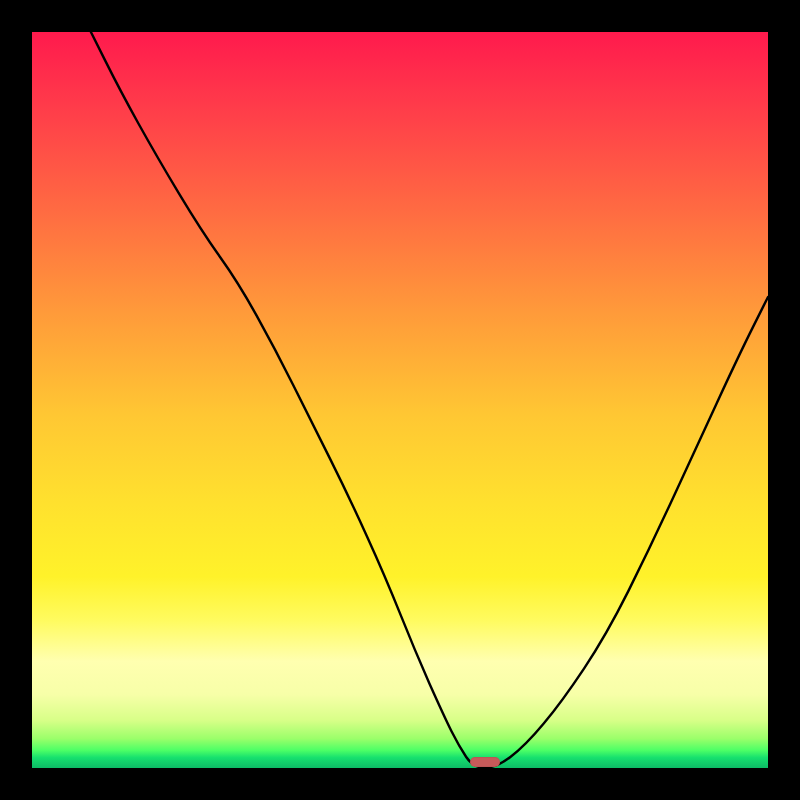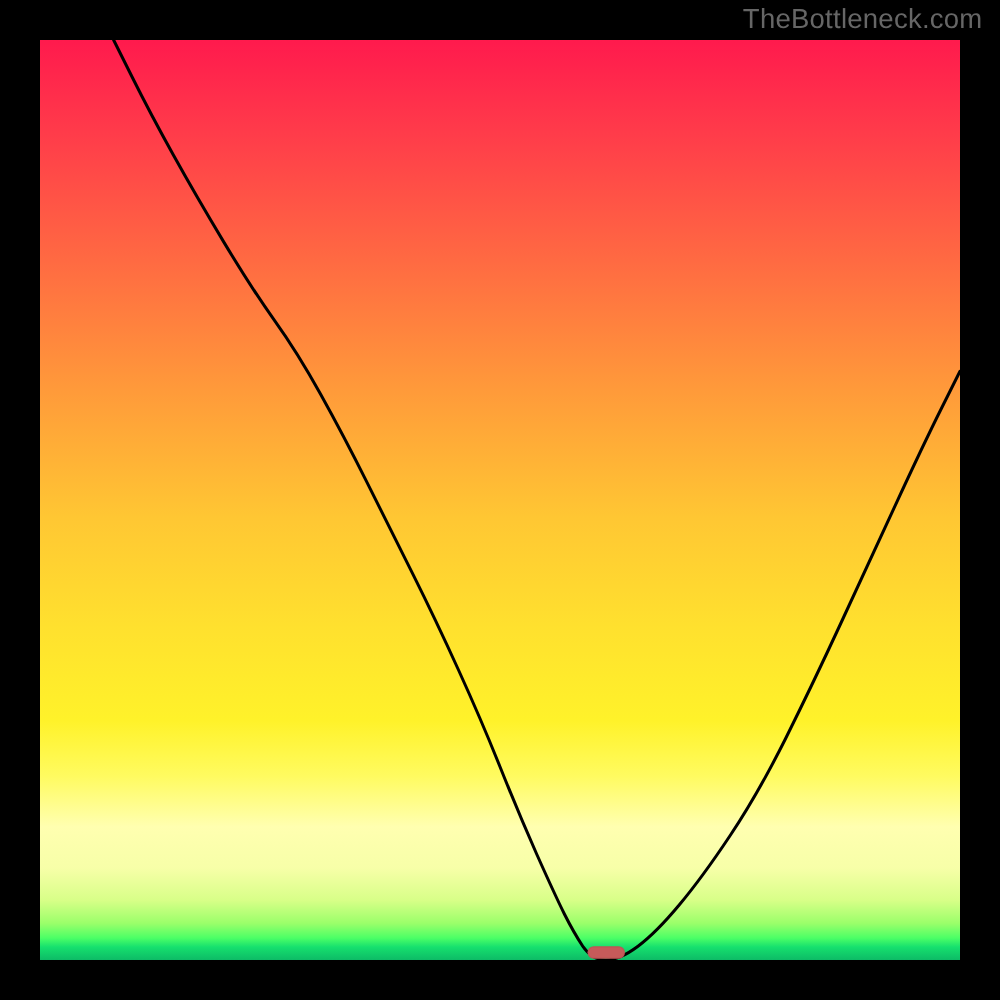--- a/index.html
+++ b/index.html
@@ -72,21 +72,20 @@
     width: 100%;
     height: 100%;
     overflow: visible;
   }
 </style>
 </head>
 <body>
 
 <div class="frame">
 
-  <div class="watermark">TheBottleneck.com</div>
 
   <div class="plot-area">
     <div class="bg-gradient"></div>
 
     <svg class="curve" viewBox="0 0 736 736" preserveAspectRatio="none">
       <path id="curve-path" d="M 58.9 0.0 Q 58.9 0.0 73.6 29.4 Q 88.3 58.9 106.7 92.0 Q 125.1 125.1 147.2 161.9 Q 169.3 198.7 187.7 224.5 Q 206.1 250.2 224.5 283.4 Q 242.9 316.5 261.3 353.3 Q 279.7 390.1 298.1 426.9 Q 316.5 463.7 334.9 504.2 Q 353.3 544.6 368.0 581.4 Q 382.7 618.2 397.4 651.4 Q 412.2 684.5 419.5 699.2 Q 426.9 713.9 434.2 725.0 Q 441.6 736.0 452.6 736.0 Q 463.7 736.0 478.4 725.0 Q 493.1 713.9 511.5 691.8 Q 529.9 669.8 552.0 636.6 Q 574.1 603.5 596.2 559.4 Q 618.2 515.2 640.3 467.4 Q 662.4 419.5 684.5 371.7 Q 706.6 323.8 721.3 294.4 T 736.0 265.0" fill="none" stroke="#000" stroke-width="2.4" stroke-linecap="round" stroke-linejoin="round"></path>
     </svg>
 
     <div class="marker" id="opt-marker" style="left: 452.64px; top: 730.112px;"></div>
   </div>

